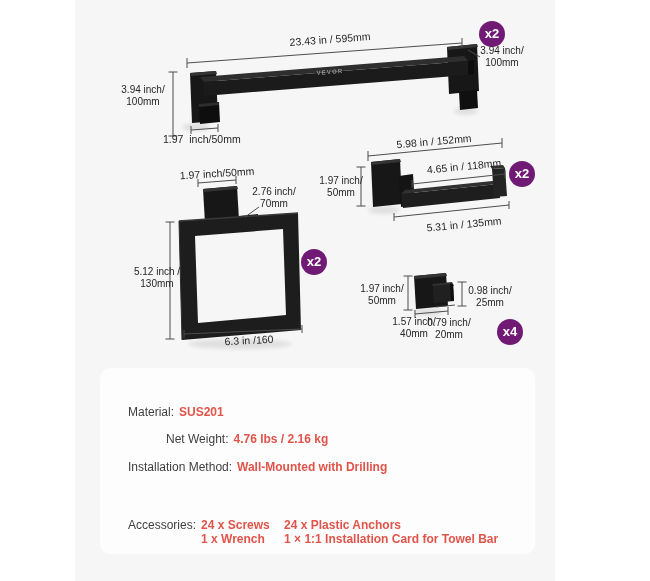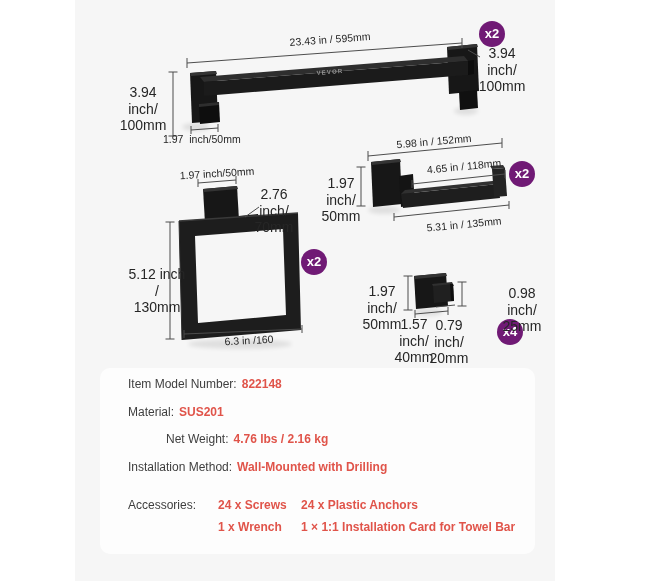--- a/index.html
+++ b/index.html
@@ -3,21 +3,21 @@
 <meta charset="utf-8">
 <style>
   html,body{margin:0;padding:0;}
   body{
     width:650px;height:581px;position:relative;background:#ffffff;
     font-family:"Liberation Sans", sans-serif;overflow:hidden;
   }
   .canvas{position:absolute;left:75px;top:0;width:480px;height:581px;background:#f6f6f6;}
   svg.draw{position:absolute;left:0;top:0;pointer-events:none;}
   .dim{
-    position:absolute;font-size:14px;line-height:1.18;color:#262626;
+    position:absolute;font-size:10px;line-height:1.18;color:#262626;
     text-align:center;white-space:pre-line;letter-spacing:0;
   }
   .dim.big{font-size:10.5px;}
   .dim.pre{white-space:pre;text-align:left;}
   .badge{
     position:absolute;width:26px;height:26px;border-radius:50%;
     background:#701a75;color:#ffffff;font-weight:700;font-size:13px;
     line-height:26px;text-align:center;
   }
   .logo{
@@ -27,22 +27,22 @@
   }
   .panel{
     position:absolute;left:100px;top:368px;width:435px;height:186px;
     background:#fdfdfd;border-radius:10px;
   }
   .spec-row{position:absolute;left:28px;font-size:12px;line-height:14px;white-space:nowrap;}
   .spec-label{color:#3e3e3e;}
   .spec-value{color:#e0544a;font-weight:700;margin-left:5px;}
   .acc-wrap{display:flex;align-items:flex-start;}
   .acc-grid{
-    display:grid;grid-template-columns:83px auto;row-gap:8px;
-    color:#e0544a;font-weight:700;margin-left:22px;
+    display:grid;grid-template-columns:83px auto;row-gap:0;
+    color:#e0544a;font-weight:700;margin-left:5px;
   }
   .r-4{transform:rotate(-4.3deg);}
   .r-5{transform:rotate(-5deg);}
   .r-55{transform:rotate(-5.5deg);}
   .r-3{transform:rotate(-3deg);}
   .r-35{transform:rotate(-3.5deg);}
 </style>
 </head>
 <body>
 
@@ -177,41 +177,38 @@
 
   <div class="dim big r-35" style="left:101px;top:167px;width:82px;">1.97 inch/50mm</div>
   <div class="dim" style="left:171px;top:186px;width:56px;">2.76 inch/
 70mm</div>
   <div class="dim" style="left:51px;top:266px;width:62px;">5.12 inch /
 130mm</div>
   <div class="dim big r-3" style="left:137px;top:334px;width:74px;">6.3 in /160</div>
 
   <div class="dim" style="left:281px;top:283px;width:52px;">1.97 inch/
 50mm</div>
-  <div class="dim" style="left:389px;top:285px;width:52px;padding-left:32px;">0.98 inch/
+  <div class="dim" style="left:389px;top:285px;width:52px;">0.98 inch/
 25mm</div>
   <div class="dim" style="left:312px;top:316px;width:54px;">1.57 inch/
 40mm</div>
   <div class="dim" style="left:347px;top:317px;width:54px;">0.79 inch/
 20mm</div>
 
   <div class="panel" style="left:25px;">
-    <div class="spec-row" style="top:9px;">
-      <span class="spec-label">Item Model Number:</span><span class="spec-value">822148</span>
-    </div>
     <div class="spec-row" style="top:37px;">
       <span class="spec-label">Material:</span><span class="spec-value">SUS201</span>
     </div>
     <div class="spec-row" style="top:64px;margin-left:38px;">
       <span class="spec-label">Net Weight:</span><span class="spec-value">4.76 lbs / 2.16 kg</span>
     </div>
     <div class="spec-row" style="top:92px;">
       <span class="spec-label">Installation Method:</span><span class="spec-value">Wall-Mounted with Drilling</span>
     </div>
-    <div class="spec-row acc-wrap" style="top:130px;">
+    <div class="spec-row acc-wrap" style="top:150px;">
       <span class="spec-label">Accessories:</span>
       <div class="acc-grid">
         <span>24 x Screws</span>
         <span>24 x Plastic Anchors</span>
         <span>1 x Wrench</span>
         <span>1 × 1:1 Installation Card for Towel Bar</span>
       </div>
     </div>
   </div>
 </div>

